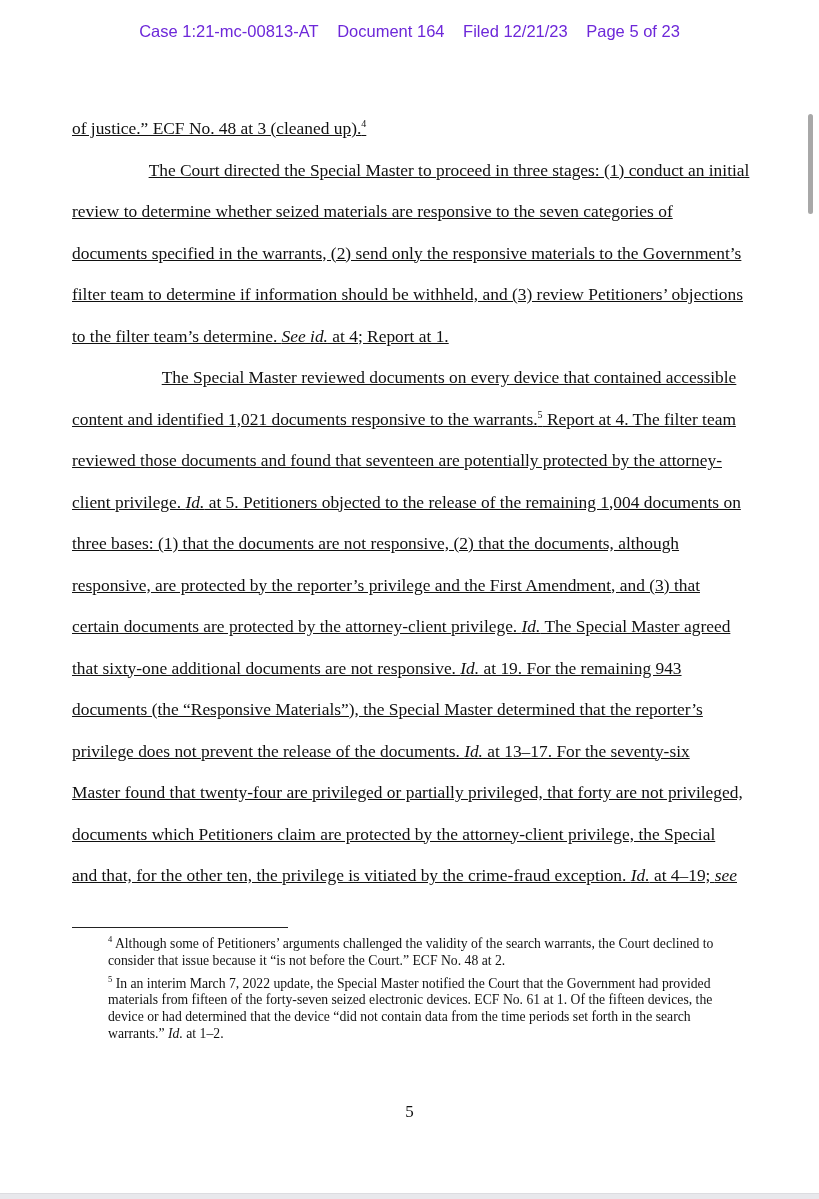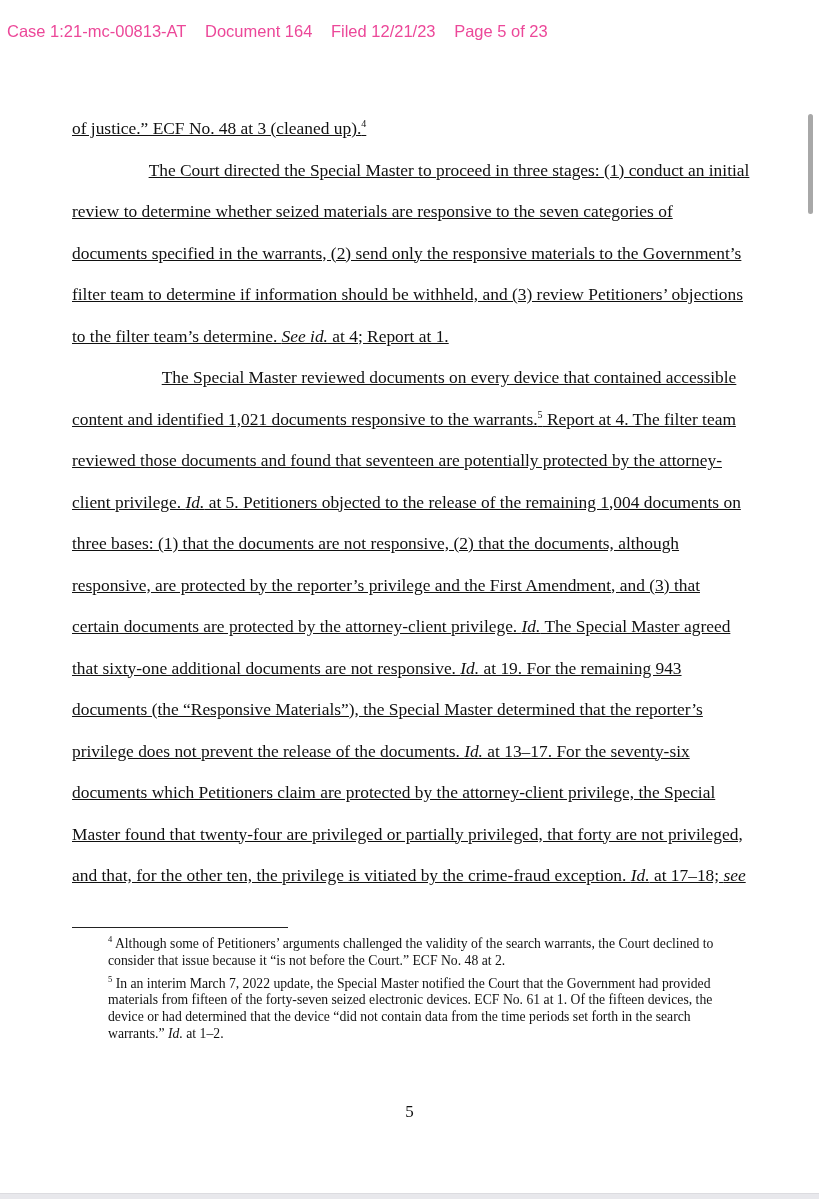--- a/index.html
+++ b/index.html
@@ -1,17 +1,17 @@
 <!DOCTYPE html>
 <html><head>
 <meta charset="utf-8">
 <style>
   html, body { margin: 0; padding: 0; background: #ffffff; }
   body { width: 819px; height: 1199px; position: relative; overflow: hidden; font-family: "Liberation Serif", serif; color: #111; }
-  .header { position: absolute; top: 22px; left: 0; width: 819px; font-family: "Liberation Sans", sans-serif; font-size: 16.5px; color: #ec4899; word-spacing: 0px; }
+  .header { position: absolute; top: 22px; left: 0; width: 819px; text-align: center; font-family: "Liberation Sans", sans-serif; font-size: 16.5px; color: #6d28d9; word-spacing: 0px; }
   .header span { margin: 0 7px; }
   .body-text { position: absolute; left: 72px; width: 700px; top: 108px; font-size: 17.4px; line-height: 41.5px; }
   .line { white-space: nowrap; display: block; text-decoration: underline; }
   .indent { padding-left: 54px; text-align: center; }
   sup { font-size: 10px; vertical-align: super; line-height: 0; }
   i { font-style: italic; }
   .rule { position: absolute; left: 72px; top: 927px; width: 216px; height: 1px; background: #222; }
   .footnotes { position: absolute; left: 72px; width: 700px; top: 936px; font-size: 13.7px; line-height: 16.8px; }
   .fn { margin-bottom: 6px; margin-left: 36px; }
   .fn .fl { display: block; white-space: nowrap; }
@@ -40,23 +40,23 @@
   <span class="line indent">The Special Master reviewed documents on every device that contained accessible</span>
   <span class="line"><span>content and identified 1,021 documents responsive to the warrants.</span><sup>5</sup><span>  Report at 4.  The filter team</span></span>
   <span class="line">reviewed those documents and found that seventeen are potentially protected by the attorney-</span>
   <span class="line"><span>client privilege.  </span><i>Id.</i><span> at 5.  Petitioners objected to the release of the remaining 1,004 documents on</span></span>
   <span class="line">three bases: (1) that the documents are not responsive, (2) that the documents, although</span>
   <span class="line">responsive, are protected by the reporter’s privilege and the First Amendment, and (3) that</span>
   <span class="line"><span>certain documents are protected by the attorney-client privilege.  </span><i>Id.</i><span>  The Special Master agreed</span></span>
   <span class="line"><span>that sixty-one additional documents are not responsive.  </span><i>Id.</i><span> at 19.  For the remaining 943</span></span>
   <span class="line">documents (the “Responsive Materials”), the Special Master determined that the reporter’s</span>
   <span class="line"><span>privilege does not prevent the release of the documents.  </span><i>Id.</i><span> at 13–17.  For the seventy-six</span></span>
+  <span class="line">Master found that twenty-four are privileged or partially privileged, that forty are not privileged,</span>
   <span class="line">documents which Petitioners claim are protected by the attorney-client privilege, the Special</span>
-  <span class="line">Master found that twenty-four are privileged or partially privileged, that forty are not privileged,</span>
-  <span class="line"><span>and that, for the other ten, the privilege is vitiated by the crime-fraud exception.  </span><i>Id.</i><span> at 17–18; </span><i>see</i></span>
+  <span class="line"><span>and that, for the other ten, the privilege is vitiated by the crime-fraud exception.  </span><i>Id.</i><span> at 4–19; </span><i>see</i></span>
 </div>
 
 <div class="rule"></div>
 
 <div class="footnotes">
   <div class="fn">
     <span class="fl"><sup>4</sup> <span>Although some of Petitioners’ arguments challenged the validity of the search warrants, the Court declined to</span></span>
     <span class="fl">consider that issue because it “is not before the Court.”  ECF No. 48 at 2.</span>
   </div>
   <div class="fn">

